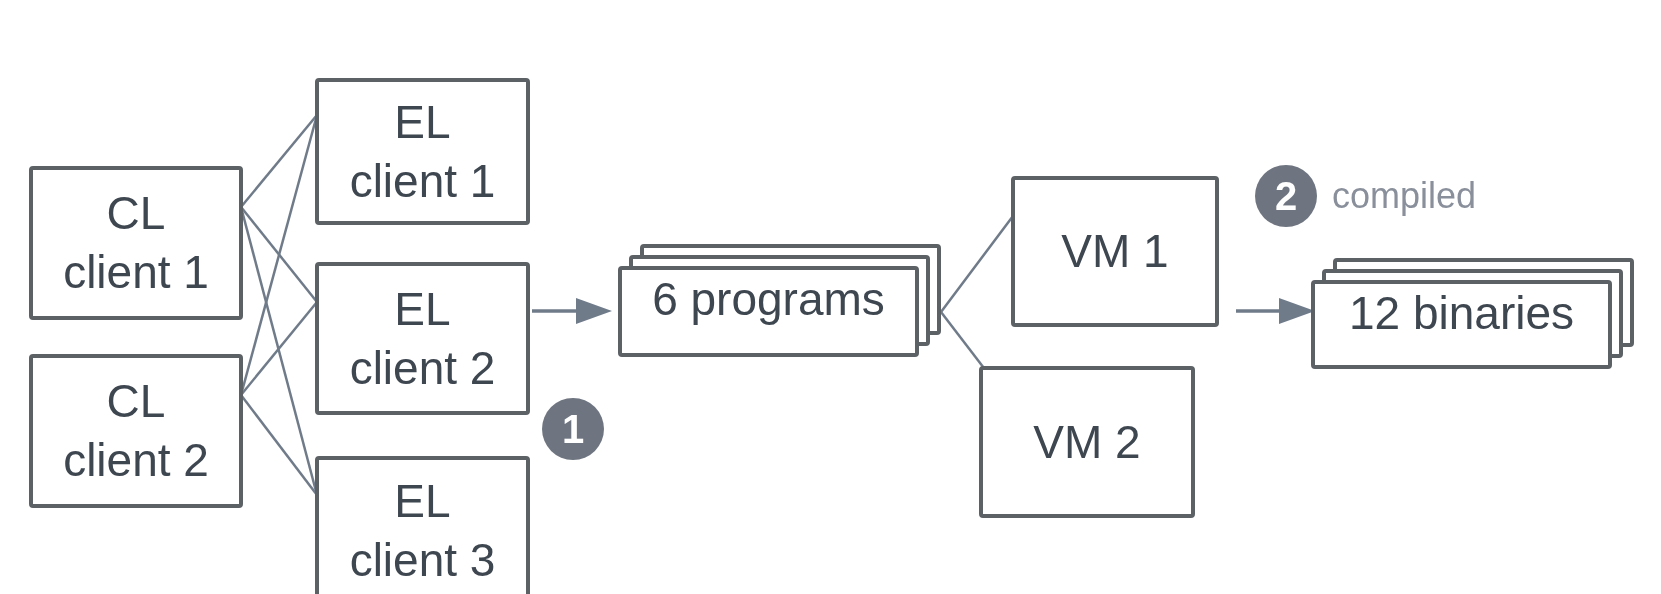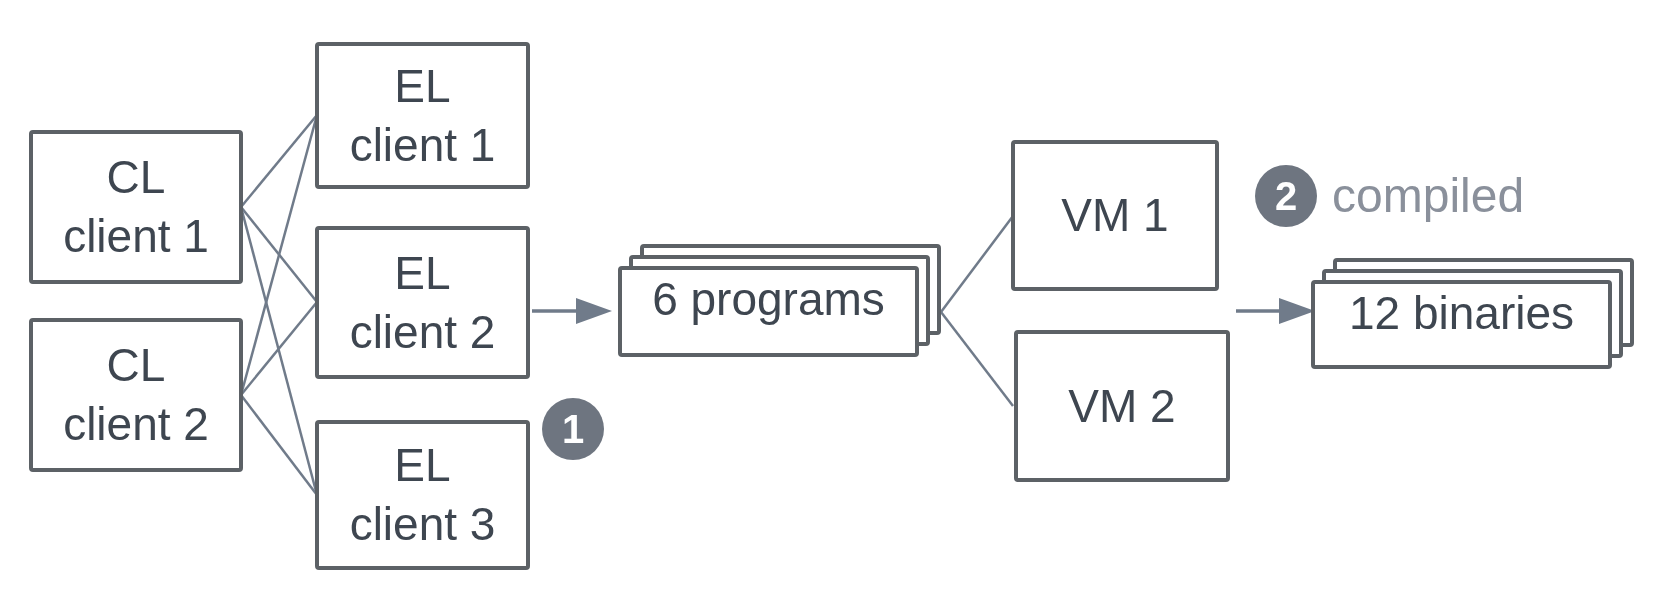--- a/index.html
+++ b/index.html
@@ -30,20 +30,21 @@
   .node {
     position: absolute;
     box-sizing: border-box;
     background: #ffffff;
     border: 4px solid var(--box_border);
     border-radius: 4px;
     display: flex;
     align-items: center;
     justify-content: center;
     text-align: center;
+    margin-top: 36px;
   }
   .node-label {
     color: var(--box_text);
     font-size: 46px;
     line-height: 1.28;
     white-space: pre-line;
     text-align: center;
   }
   .stack { position: absolute; }
   .stack .card {
@@ -74,21 +75,21 @@
     background: var(--badge_fill);
     color: var(--badge_text);
     display: flex;
     align-items: center;
     justify-content: center;
     font-size: 40px;
     font-weight: 700;
   }
   .annotation-label {
     color: var(--annotation_text);
-    font-size: 48px;
+    font-size: 36px;
     line-height: 62px;
     white-space: nowrap;
   }
 </style>
 </head>
 <body>
 
 <div class="canvas">
 
   <svg class="edges" viewBox="0 0 1661 594">
@@ -144,21 +145,21 @@
     <div class="card mid"></div>
     <div class="card front">
       <span class="node-label">6 programs</span>
     </div>
   </div>
 
   <div class="node" style="left:1011px; top:140px; width:208px; height:151px">
     <span class="node-label">VM 1</span>
   </div>
 
-  <div class="node" style="left:1014px; top:330px; width:216px; height:152px">
+  <div class="node" style="left:979px; top:330px; width:216px; height:152px">
     <span class="node-label">VM 2</span>
   </div>
 
   <div class="stack" style="left:1311px; top:280px; width:301px; height:89px">
     <div class="card back"></div>
     <div class="card mid"></div>
     <div class="card front">
       <span class="node-label">12 binaries</span>
     </div>
   </div>

